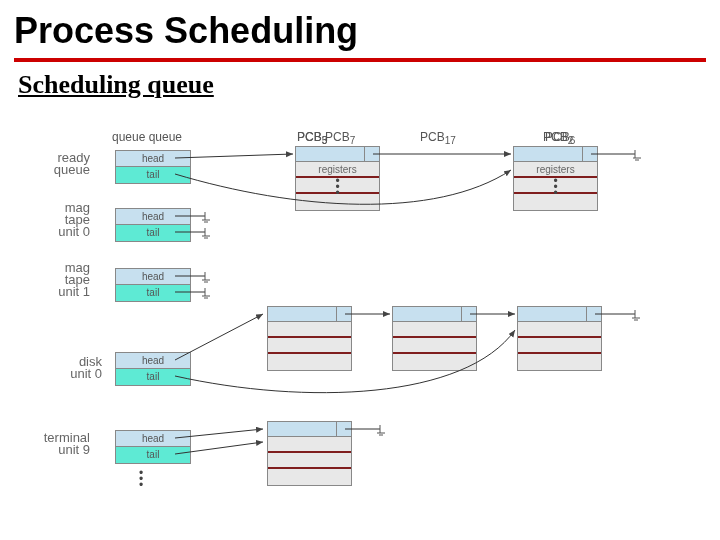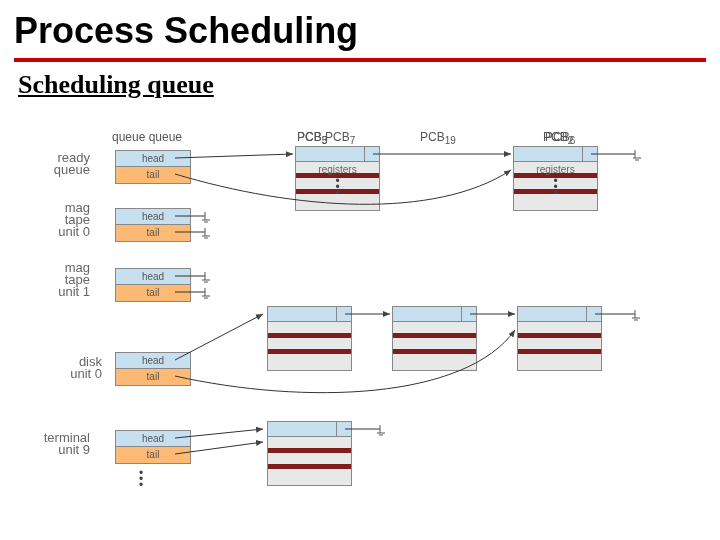--- a/index.html
+++ b/index.html
@@ -6,43 +6,43 @@
   body { font-family: Arial, sans-serif; width: 720px; height: 540px; background: #fff; position: relative; overflow: hidden; }
   .title { font-family: "Arial Black", Arial, sans-serif; font-weight: 900; font-size: 36px; padding: 10px 14px 6px; }
   .hr-red { height: 4px; background: #cc0000; margin: 0 14px 8px; }
   .subtitle { font-family: "Times New Roman", serif; font-weight: bold; text-decoration: underline; font-size: 26px; padding: 0 18px 6px; }
   .diagram { position: absolute; left: 35px; top: 130px; width: 660px; height: 400px; }
   .lbl { position: absolute; font-size: 13px; color: #666; text-align: right; line-height: 12px; }
   .hdr-lbl { position: absolute; font-size: 12px; color: #555; text-align: center; }
   .queue { position: absolute; width: 76px; border: 1px solid #888; }
   .cell { height: 16px; font-size: 10px; text-align: center; line-height: 16px; color: #555; }
   .cell.head { background: #c7e0ef; border-bottom: 1px solid #888; }
-  .cell.tail { background: #fdba74; }
+  .cell.tail { background: #5eead4; }
   .pcb { position: absolute; width: 85px; border: 1px solid #888; }
   .pcb-top { height: 15px; background: #c7e0ef; border-bottom: 1px solid #888; position: relative; }
   .pcb-top .vline { position: absolute; right: 14px; top: 0; bottom: 0; width: 1px; background: #888; }
   .pcb-mid { background: #e8e8e8; font-size: 10px; text-align: center; color: #666; line-height: 16px; }
-  .pcb-row { height: 16px; border-bottom: 5px solid #7f1d1d; }
+  .pcb-row { height: 16px; border-bottom: 2px solid #7f1d1d; }
   .dots { text-align: center; font-size: 12px; color: #444; line-height: 6px; letter-spacing: 0; }
   svg.arrows { position: absolute; left: 0; top: 0; width: 660px; height: 400px; pointer-events: none; }
 </style>
 </head>
 <body>
 
 <div class="title">Process Scheduling</div>
 <div class="hr-red"></div>
 <div class="subtitle">Scheduling queue</div>
 
 <div class="diagram">
 
   <div class="hdr-lbl" style="left:72px; top:0; width:80px;">queue queue</div>
   <div class="hdr-lbl" style="left:290px; top:0;"><span>PCB</span><sub>7</sub></div>
   <div class="hdr-lbl" style="left:508px; top:0;"><span>PCB</span><sub>2</sub></div>
   <div class="hdr-lbl" style="left:262px; top:160;"><span>PCB</span><sub>3</sub></div>
-  <div class="hdr-lbl" style="left:385px; top:160;"><span>PCB</span><sub>19</sub></div>
+  <div class="hdr-lbl" style="left:385px; top:160;"><span>PCB</span><sub>17</sub></div>
   <div class="hdr-lbl" style="left:510px; top:160;"><span>PCB</span><sub>6</sub></div>
   <div class="hdr-lbl" style="left:262px; top:275;"><span>PCB</span><sub>5</sub></div>
 
   <div class="lbl" style="left:0; top:22px; width:55px; white-space:pre-line;">ready
 queue</div>
   <div class="lbl" style="left:0; top:72px; width:55px; white-space:pre-line;">mag
 tape
 unit 0</div>
   <div class="lbl" style="left:0; top:132px; width:55px; white-space:pre-line;">mag
 tape

